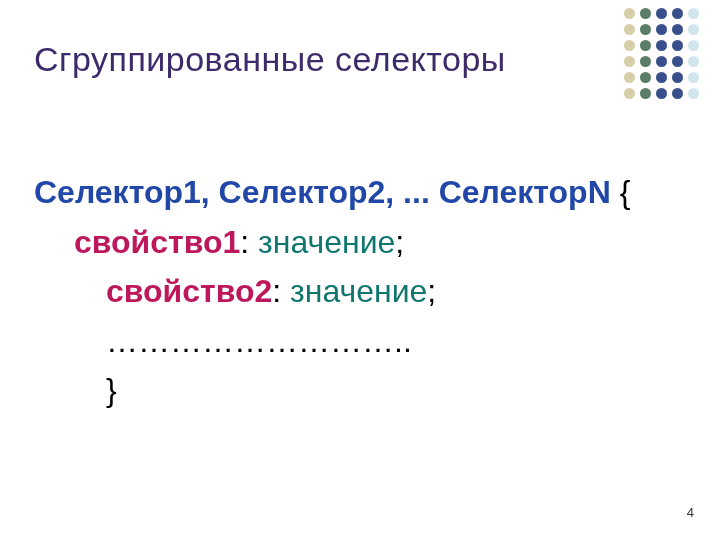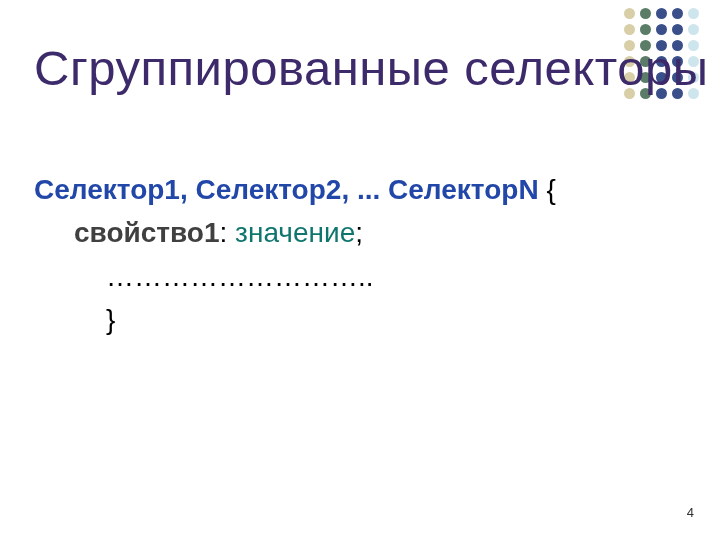--- a/index.html
+++ b/index.html
@@ -9,21 +9,21 @@
     height: 540px;
     background: #ffffff;
     font-family: Arial, "Helvetica Neue", Helvetica, sans-serif;
     position: relative;
     overflow: hidden;
   }
   .title {
     position: absolute;
     top: 40px;
     left: 34px;
-    font-size: 49px;
+    font-size: 34px;
     color: #3c2a6a;
     font-weight: normal;
     letter-spacing: 0.5px;
   }
   .corner-dots {
     position: absolute;
     top: 8px;
     right: 20px;
     display: grid;
     grid-template-columns: repeat(5, 12px);
@@ -39,27 +39,27 @@
   .c1 { background: #d8cfa8; } 
   .c2 { background: #5b7c66; } 
   .c3 { background: #3a4f8a; } 
   .c4 { background: #3a4f8a; }
   .c5 { background: #cfe5ed; } 
 
   .content {
     position: absolute;
     top: 168px;
     left: 34px;
-    font-size: 28px;
+    font-size: 32px;
     line-height: 1.55;
   }
   .line { white-space: pre; }
   .selector-part { color: #2147a8; font-weight: bold; }
   .brace { color: #000; }
-  .prop { color: #404040; font-weight: bold; }
+  .prop { color: #be185d; font-weight: bold; }
   .colon { color: #000; }
   .val { color: #0f766e; }
   .semi { color: #000; }
   .indent1 { padding-left: 72px; }
   .dots-line { color: #000; }
   .page-num {
     position: absolute;
     right: 26px;
     bottom: 20px;
     font-size: 13px;
@@ -100,17 +100,18 @@
     <div class="dot c3"></div>
     <div class="dot c4"></div>
     <div class="dot c5"></div>
 </div>
 
 <div class="title">Сгруппированные селекторы</div>
 
 <div class="content">
   <div class="line"><span class="selector-part">Селектор1, Селектор2, ... СелекторN</span><span class="brace"> {</span></div>
   <div class="line" style="padding-left:40px;"><span class="prop">свойство1</span><span class="colon">: </span><span class="val">значение</span><span class="semi">;</span></div>
+  <div class="line indent1"><span class="prop">свойство2</span><span class="colon">: </span><span class="val">значение</span><span class="semi">;</span></div>
   <div class="line indent1 dots-line">………………………..</div>
   <div class="line indent1 brace">}</div>
 </div>
 
 <div class="page-num">4</div>
 
 </body></html>

